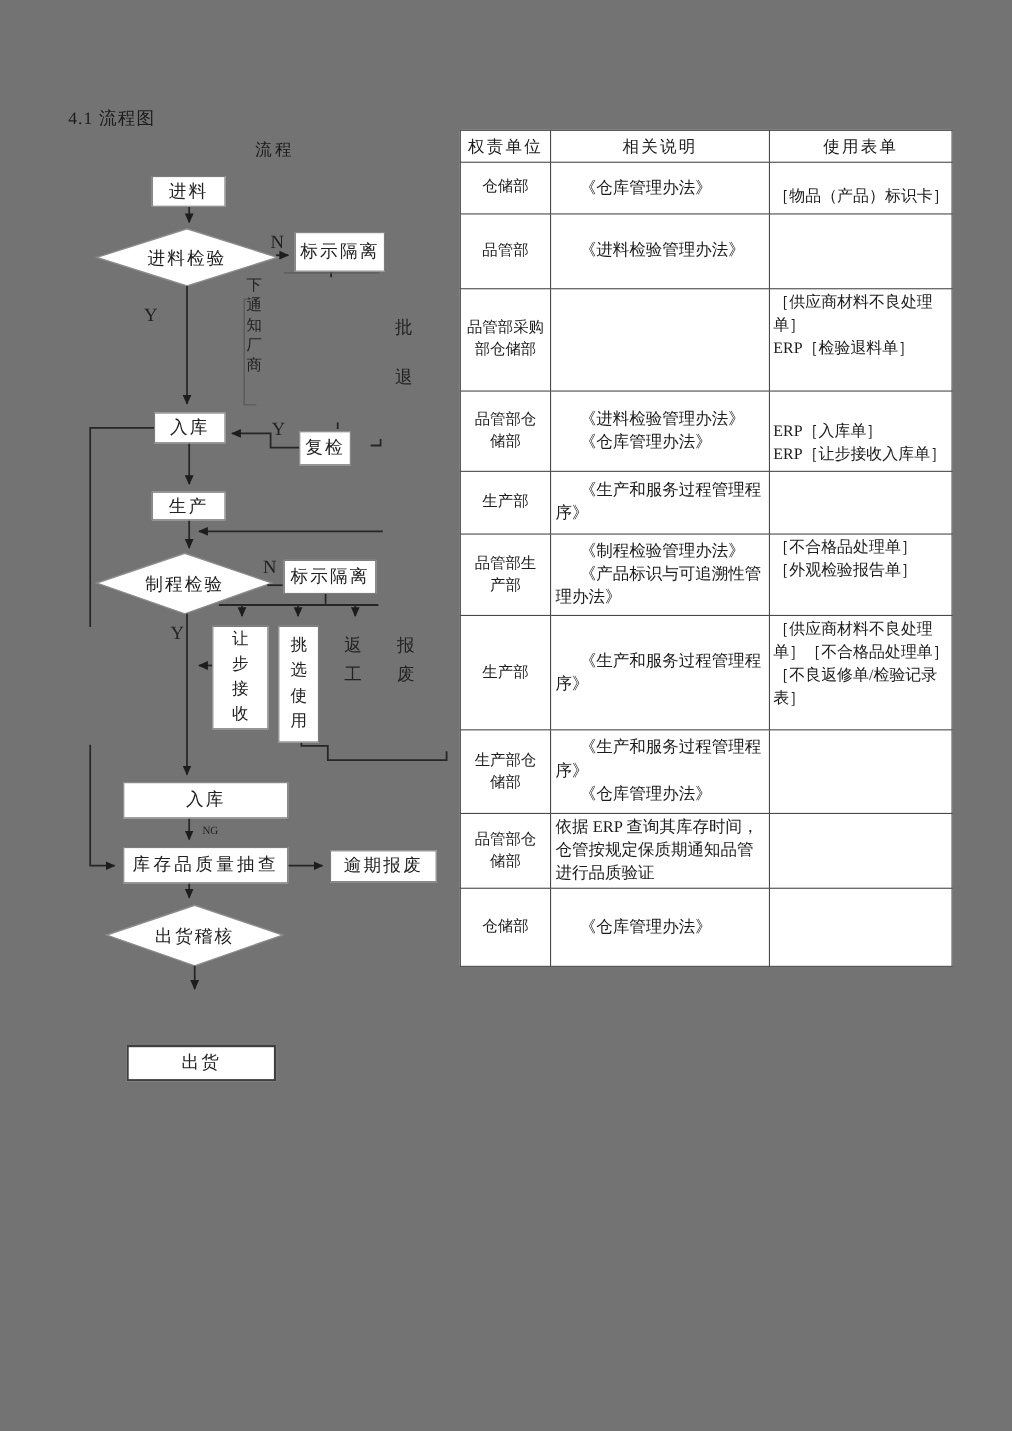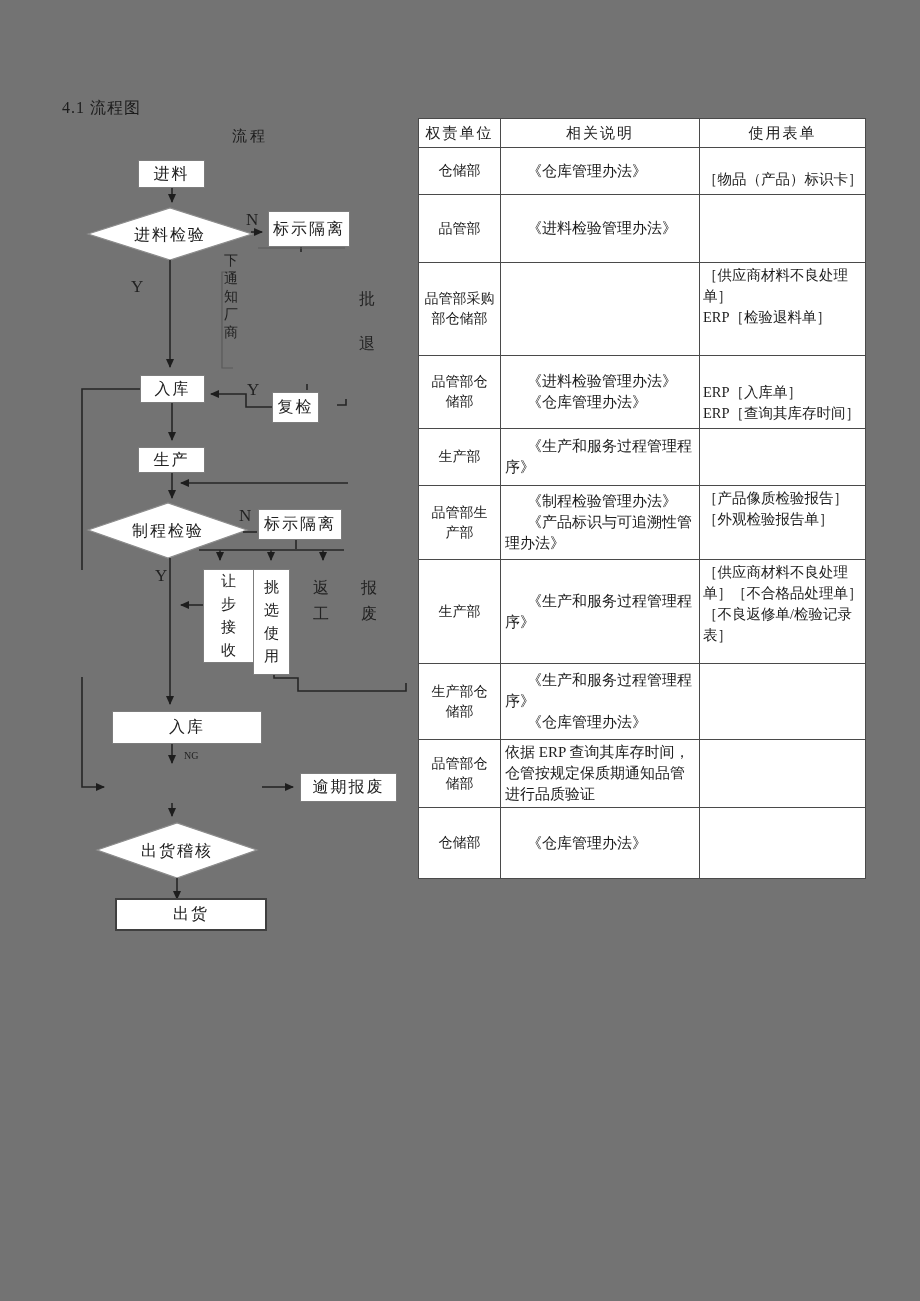--- a/index.html
+++ b/index.html
@@ -98,32 +98,33 @@
   </svg>
 
   <div class="node" style="left:138px;top:160px;width:67px;height:28px">进料</div>
   <div class="dtext" style="left:110px;top:225px">进料检验</div>
   <div class="node" style="left:268px;top:211px;width:82px;height:36px">标示隔离</div>
   <div class="node" style="left:140px;top:375px;width:65px;height:28px">入库</div>
   <div class="node" style="left:272px;top:392px;width:47px;height:31px">复检</div>
   <div class="node" style="left:138px;top:447px;width:67px;height:26px">生产</div>
   <div class="dtext" style="left:108px;top:521px">制程检验</div>
   <div class="node" style="left:258px;top:509px;width:84px;height:31px">标示隔离</div>
-  <div class="node vnode" style="left:203px;top:569px;width:51px;height:94px">
+  <div class="node vnode" style="left:193px;top:569px;width:51px;height:94px">
     <div class="vnode-inner">让步接收</div>
   </div>
   <div class="node vnode" style="left:253px;top:569px;width:37px;height:106px">
     <div class="vnode-inner">挑选使用</div>
   </div>
   <div class="vtext vt-mid" style="left:313px;top:575px">返工</div>
   <div class="vtext vt-mid" style="left:361px;top:575px">报废</div>
   <div class="node" style="left:112px;top:711px;width:150px;height:33px">入库</div>
+  <div class="node wide-ls" style="left:112px;top:770px;width:150px;height:33px">库存品质量抽查</div>
   <div class="node" style="left:300px;top:773px;width:97px;height:29px">逾期报废</div>
   <div class="dtext" style="left:117px;top:841px">出货稽核</div>
-  <div class="node thick" style="left:115px;top:898px;width:152px;height:33px">出货</div>
+  <div class="node thick" style="left:115px;top:950px;width:136px;height:33px">出货</div>
 
   <div class="lbl" style="left:246px;top:210px">N</div>
   <div class="lbl" style="left:131px;top:277px">Y</div>
   <div class="lbl" style="left:247px;top:380px">Y</div>
   <div class="lbl" style="left:239px;top:506px">N</div>
   <div class="lbl" style="left:155px;top:566px">Y</div>
   <div class="lbl lbl-sm" style="left:184px;top:750px">NG</div>
   <div class="vtext vt-notify" style="left:224px;top:252px">下通知厂商</div>
   <div class="vtext vt-gap" style="left:359px;top:276px">批退</div>
 
@@ -169,21 +170,21 @@
       <td class="c1">
         <div>品管部仓</div>
         <div>储部</div>
       </td>
       <td class="c2">
         <div class="para qi">《进料检验管理办法》</div>
         <div class="para qi">《仓库管理办法》</div>
       </td>
       <td class="c3 vb">
         <div class="para">ERP［入库单］</div>
-        <div class="para">ERP［查询其库存时间］</div>
+        <div class="para">ERP［让步接收入库单］</div>
       </td>
     </tr>
     <tr style="height:57px">
       <td class="c1">
             <div>生产部</div>
           </td>
       <td class="c2">
             <div class="para qi">《生产和服务过程管理程序》</div>
           </td>
       <td class="c3"></td>
@@ -191,21 +192,21 @@
     <tr style="height:74px">
       <td class="c1">
         <div>品管部生</div>
         <div>产部</div>
       </td>
       <td class="c2">
         <div class="para qi">《制程检验管理办法》</div>
         <div class="para qi">《产品标识与可追溯性管理办法》</div>
       </td>
       <td class="c3 vt">
-        <div class="para">［产品像质检验报告］</div>
+        <div class="para">［不合格品处理单］</div>
         <div class="para">［外观检验报告单］</div>
       </td>
     </tr>
     <tr style="height:104px">
       <td class="c1">
             <div>生产部</div>
           </td>
       <td class="c2">
             <div class="para qi">《生产和服务过程管理程序》</div>
           </td>

